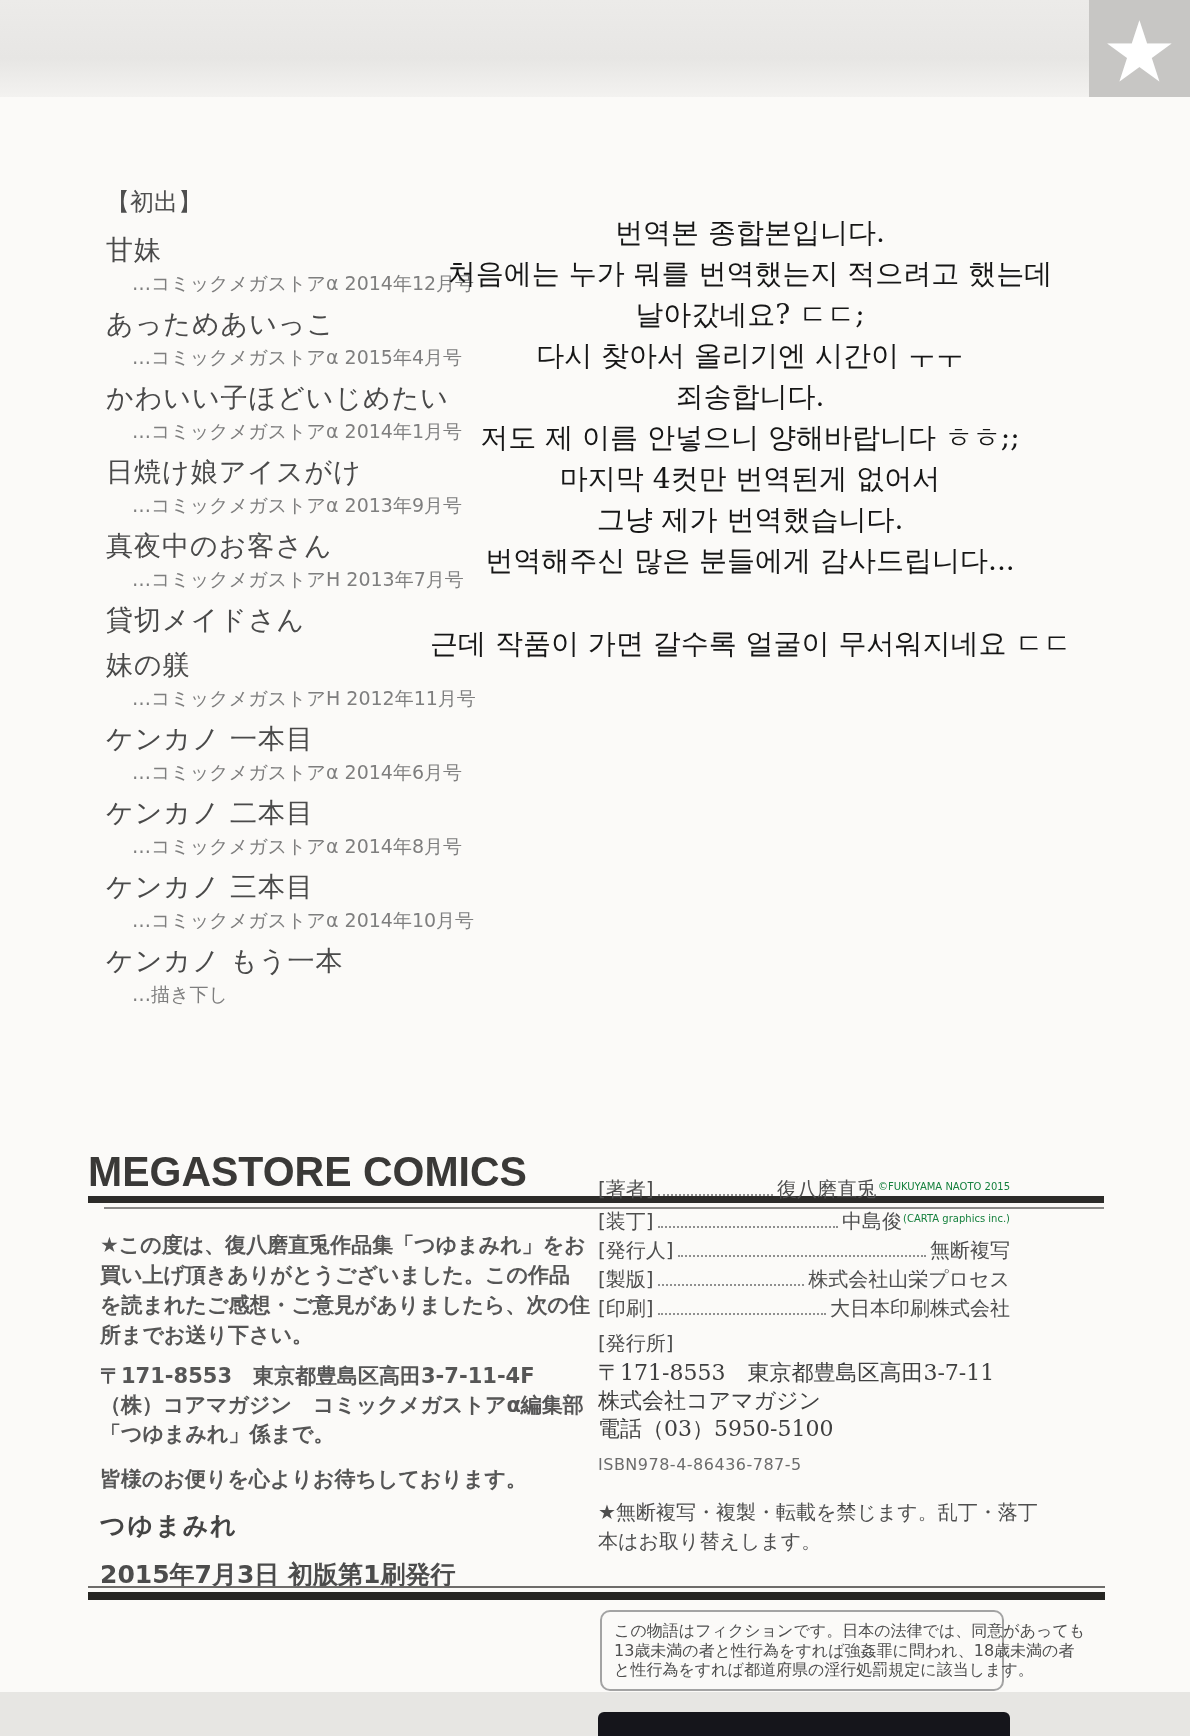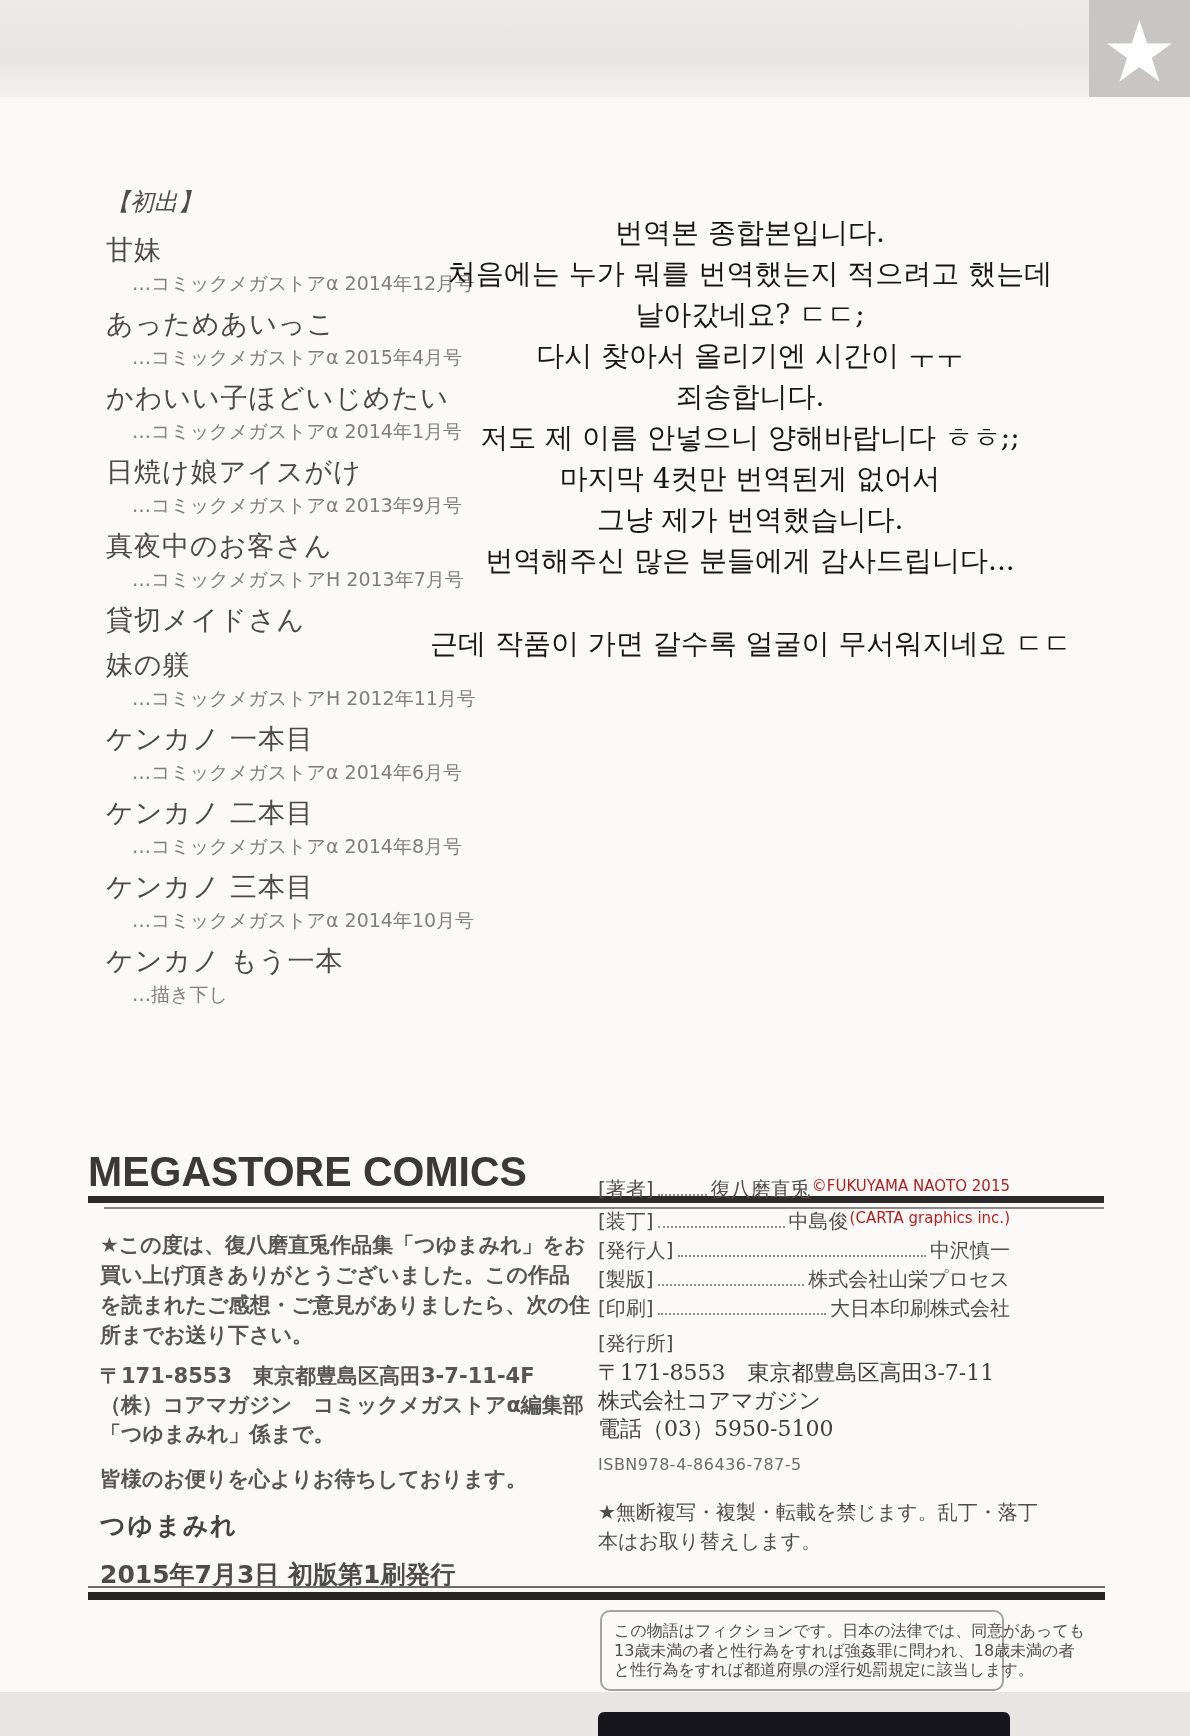--- a/index.html
+++ b/index.html
@@ -8,21 +8,21 @@
 
   
   .top-band{position:absolute;left:0;top:0;width:1190px;height:97px;
     background:linear-gradient(180deg,#ecebe9 0%,#e7e6e4 60%,#f3f2f0 100%);}
   .star-block{position:absolute;left:1089px;top:0;width:101px;height:97px;background:#c7c6c4;
     display:flex;align-items:center;justify-content:center;}
   .star-block .star{color:#ffffff;font-size:84px;line-height:1;margin-top:6px;}
 
   
   .shohatsu{position:absolute;left:106px;top:186px;width:440px;color:#4a4a4a;}
-  .shohatsu-heading{font-size:24px;color:#4e4e4e;margin-bottom:14px;font-style:italic;}
+  .shohatsu-heading{font-size:24px;color:#4e4e4e;margin-bottom:14px;}
   .pub-entry{margin-bottom:9px;}
   .pub-title{font-size:27px;letter-spacing:1px;white-space:nowrap;}
   .pub-source{font-size:19px;color:#7e7e7e;margin-left:26px;margin-top:3px;white-space:nowrap;}
 
   
   .korean{position:absolute;left:430px;top:212px;width:640px;text-align:center;
     font-family:"DejaVu Serif",serif;color:#161616;}
   .korean .k-line{font-size:28px;line-height:41px;white-space:nowrap;}
   .korean .k-post{font-size:28px;line-height:41px;white-space:nowrap;margin-top:42px;}
 
@@ -39,21 +39,21 @@
   .addr-line{font-size:21px;line-height:29px;white-space:nowrap;}
   .closing-line{font-size:21px;margin-top:16px;white-space:nowrap;}
   .series-line{font-size:22px;margin-top:28px;color:#4c4c4c;white-space:nowrap;}
   .book-title{font-size:25px;margin-top:16px;color:#444;letter-spacing:2px;}
   .edition-line{font-size:25px;margin-top:16px;color:#4c4c4c;white-space:nowrap;}
 
   
   .colo-right{position:absolute;left:598px;top:1172px;width:412px;color:#4e4e4e;}
   .credit-row{display:flex;align-items:flex-end;font-size:20px;line-height:29px;white-space:nowrap;}
   .credit-leader{flex:1;border-bottom:2px dotted #8f8f8f;margin:0 4px 8px 4px;min-width:12px;}
-  .credit-note{font-size:15px;padding-bottom:3px;margin-left:1px;color:#b91c1c;}
+  .credit-note{font-size:10px;padding-bottom:3px;margin-left:1px;color:#15803d;}
   .pub-label{font-size:20px;margin-top:7px;}
   .pub-lines{margin-top:2px;}
   .pub-line{font-size:22px;line-height:28px;color:#3f3f3f;white-space:nowrap;}
   .pub-line.serifed{font-family:"DejaVu Serif",serif;}
   .isbn-line{font-size:16px;color:#6c6c6c;letter-spacing:0.5px;margin-top:12px;}
   .notice-block{margin-top:24px;}
   .notice-line{font-size:20px;line-height:29px;white-space:nowrap;}
 
   
   .rule-thin-bottom{position:absolute;left:88px;top:1586px;width:1017px;height:2px;background:#6d6c6a;}
@@ -167,21 +167,21 @@
     </div>
     <div class="credit-row">
       <span>[装丁]</span>
       <span class="credit-leader"></span>
       <span>中島俊</span>
       <span class="credit-note">(CARTA graphics inc.)</span>
     </div>
     <div class="credit-row">
       <span>[発行人]</span>
       <span class="credit-leader"></span>
-      <span>中沢慎一</span>
+      <span>無断複写</span>
     </div>
     <div class="credit-row">
       <span>[製版]</span>
       <span class="credit-leader"></span>
       <span>株式会社山栄プロセス</span>
     </div>
     <div class="credit-row">
       <span>[印刷]</span>
       <span class="credit-leader"></span>
       <span>大日本印刷株式会社</span>

